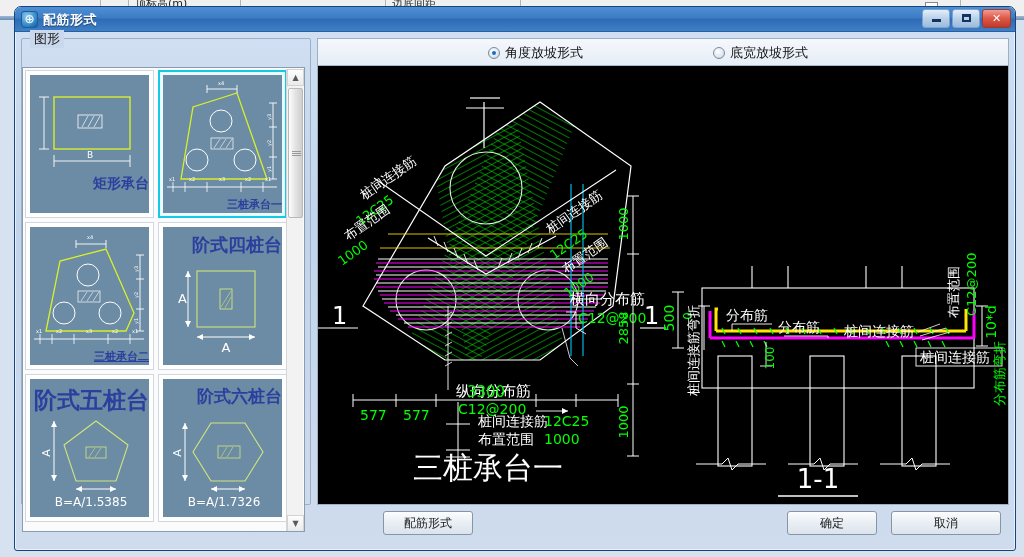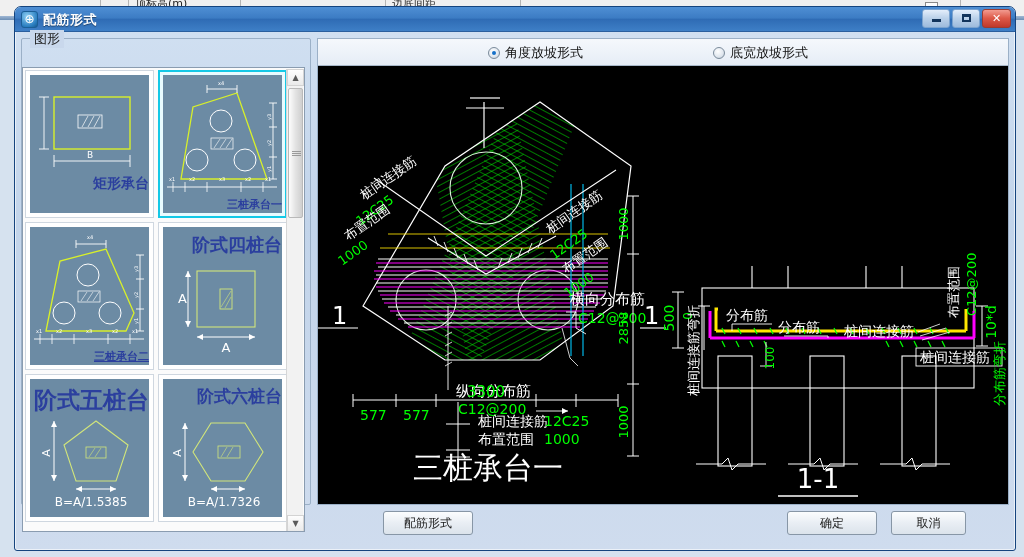--- a/index.html
+++ b/index.html
@@ -188,21 +188,21 @@
     position: absolute; left: 6px; right: 6px; bottom: 8px; height: 34px;
   }
   .btn {
     position: absolute; top: 2px; height: 24px;
     border: 1px solid #8796a6; border-radius: 3px;
     background: linear-gradient(#fbfdfe, #e9eef4 50%, #dbe3eb);
     font-size: 12px; color: #181818; text-align: center; line-height: 22px;
   }
   #btn-rebar  { left: 350px; width: 90px; margin-left: 12px; }
   #btn-ok     { left: 766px; width: 90px; }
-  #btn-cancel { left: 870px; width: 75px; }
+  #btn-cancel { left: 870px; width: 110px; }
 
   .cad-t { font-family: "DejaVu Sans", "Liberation Sans", sans-serif; }
 </style>
 </head>
 <body>
 
 <div id="bg-strip">
   <div class="sep" style="left:100px"></div>
   <div class="sep" style="left:128px"></div>
   <div class="sep" style="left:240px"></div>

